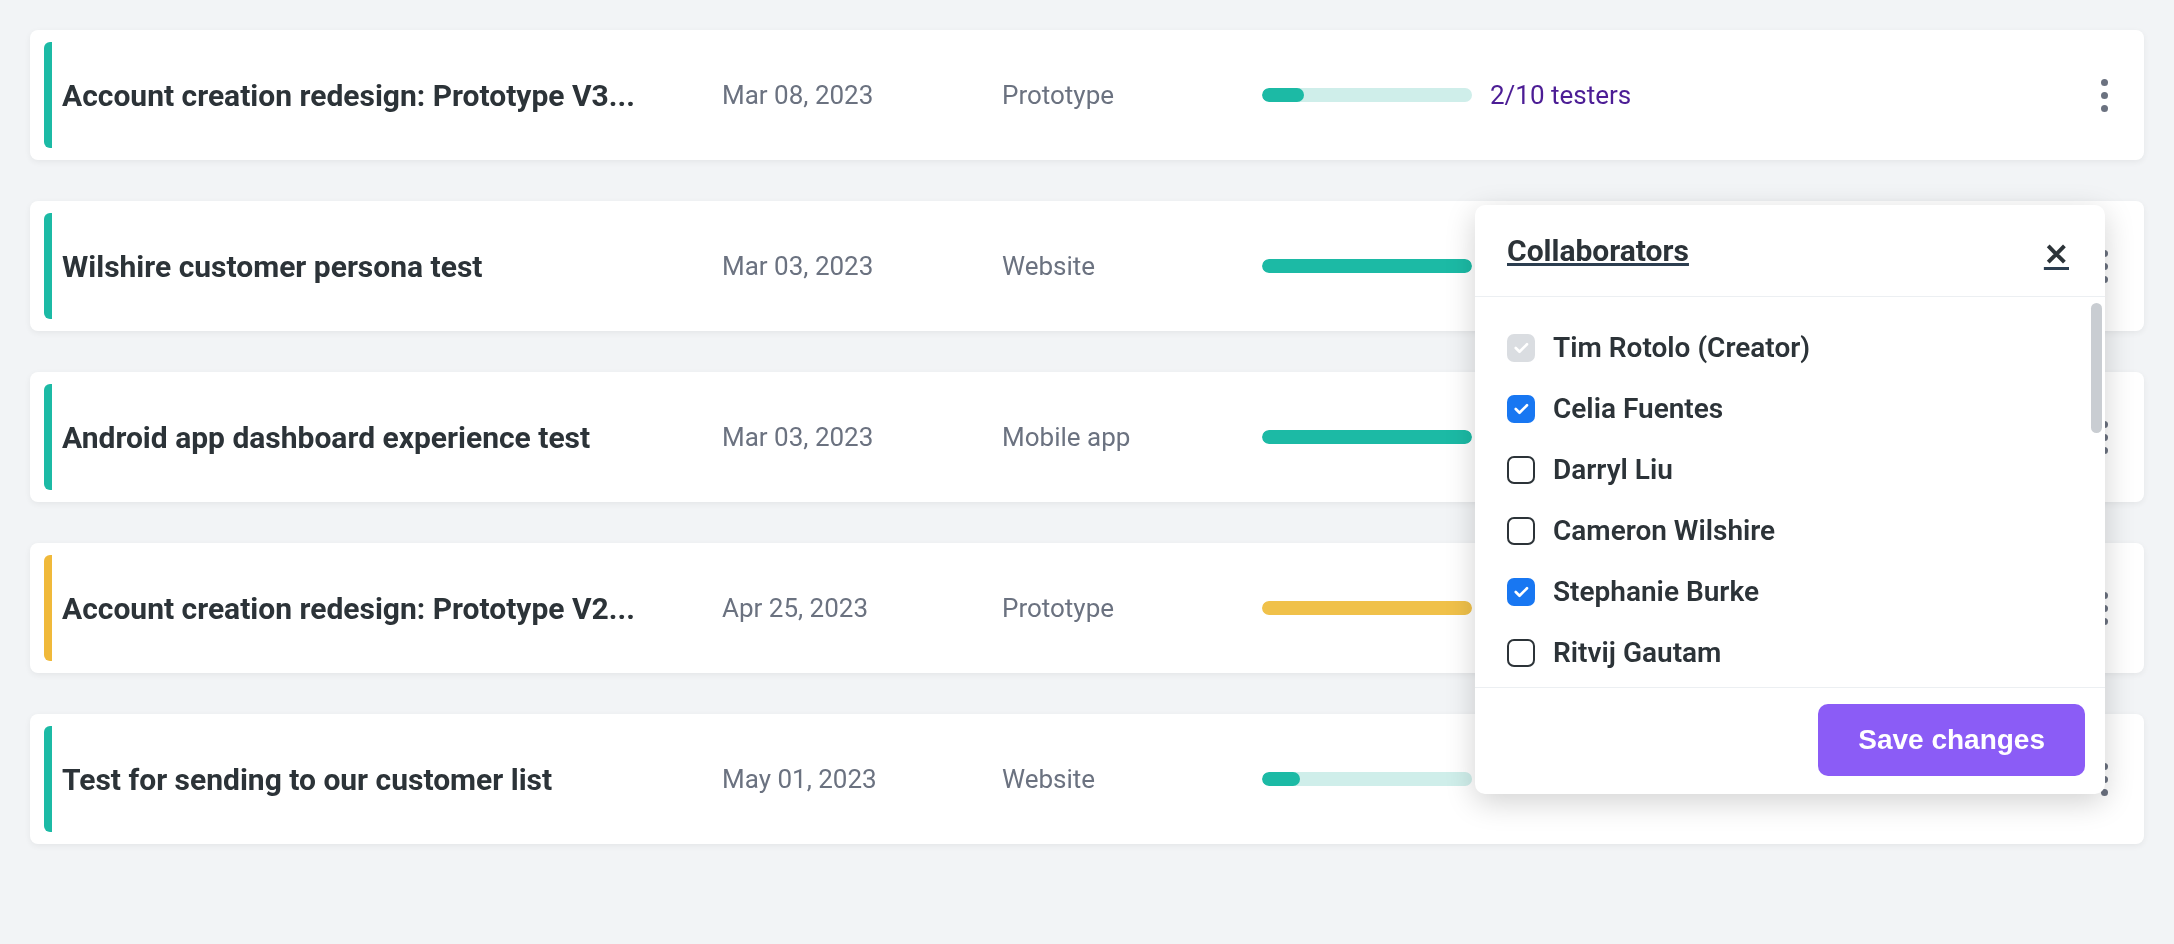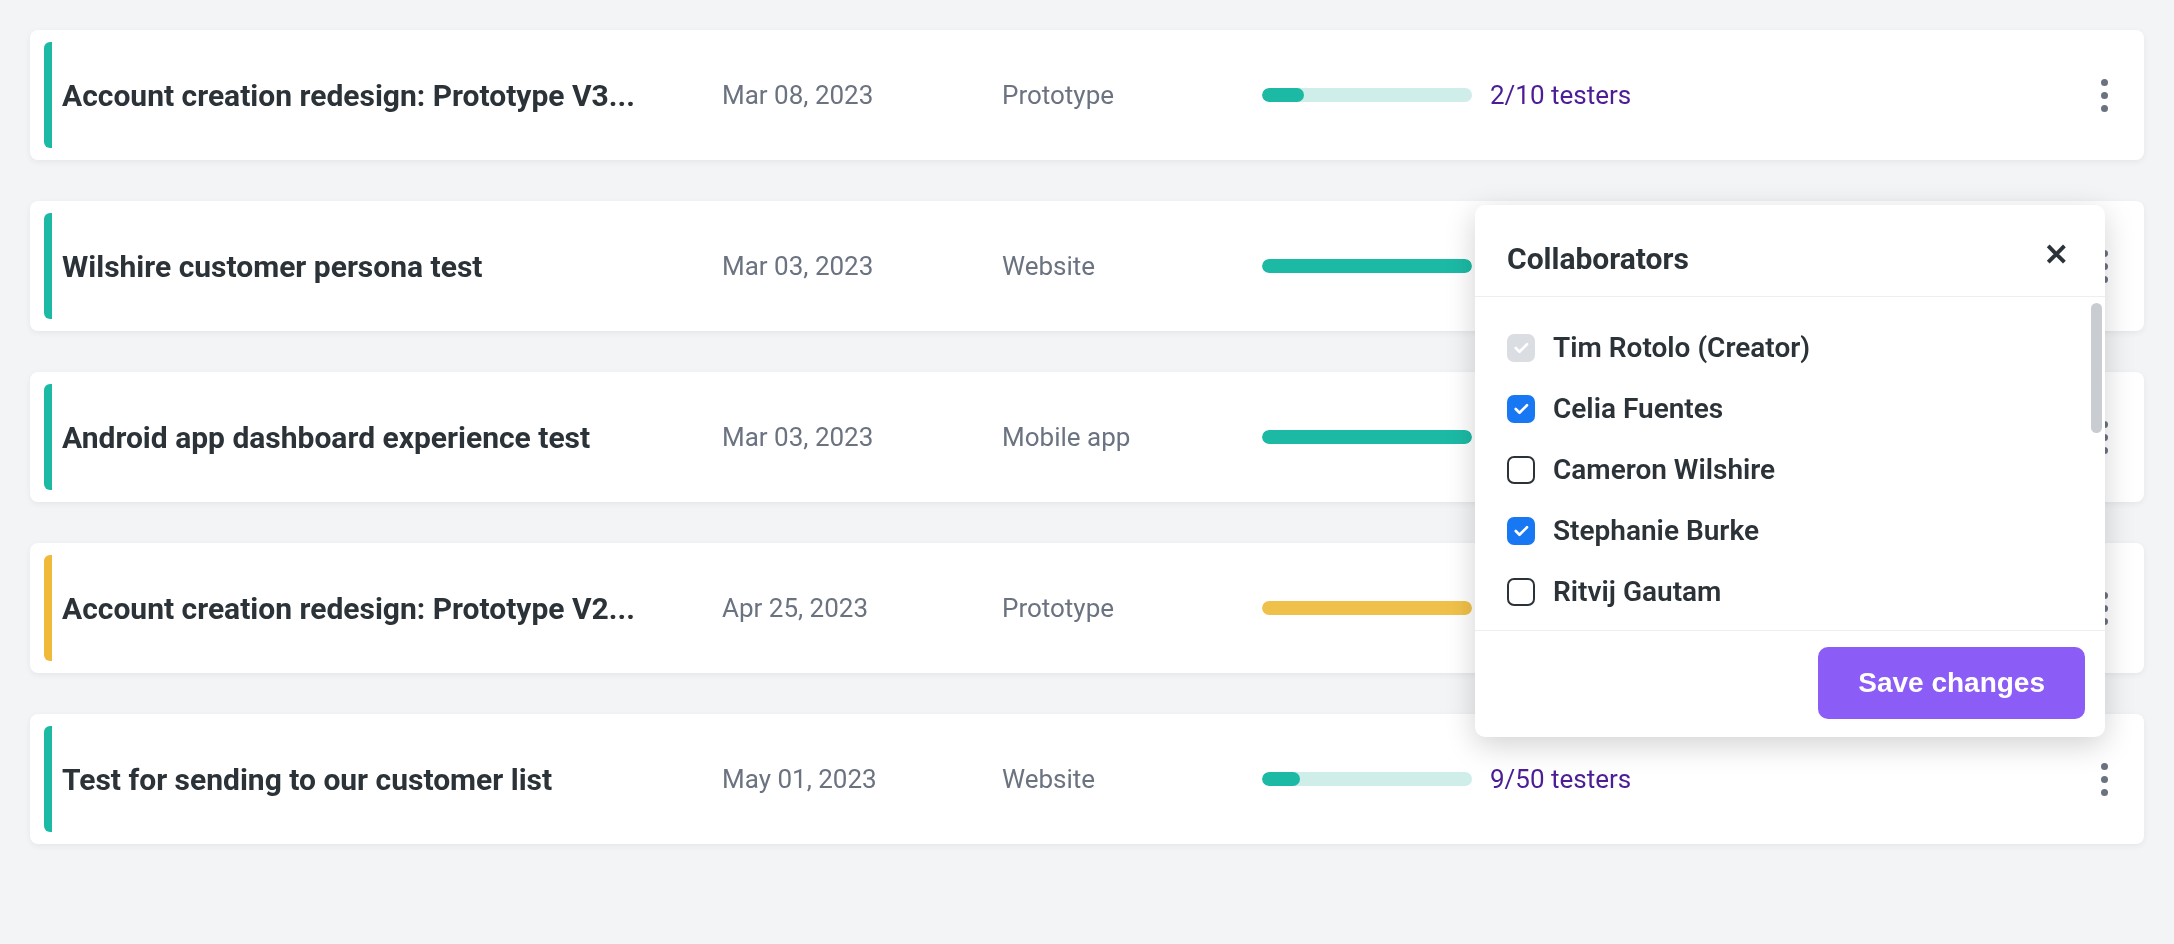--- a/index.html
+++ b/index.html
@@ -55,22 +55,23 @@
       width: 630px;
       background: #fff;
       border-radius: 10px;
       box-shadow: 0 8px 30px rgba(0,0,0,0.18);
       display: flex;
       flex-direction: column;
       z-index: 10;
     }
     .popover-header {
       padding: 28px 32px 20px 32px;
-      display: flex; align-items: flex-end; justify-content: space-between;
+      display: flex; align-items: flex-start; justify-content: space-between;
       border-bottom: 1px solid #eceff2;
+      text-decoration: underline;
     }
     .popover-title { font-size: 30px; font-weight: 700; color: #2c3338; }
     .close-x { font-size: 30px; color: #2c3338; cursor: pointer; font-weight: 700; padding: 4px; }
     .popover-body {
       padding: 20px 39px 8px 28px;
       max-height: 390px;
       overflow: hidden;
       position: relative;
     }
     .scrollbar {
@@ -233,20 +234,24 @@
 
       <div class="collab-row">
         <span class="cb checked">
           <svg viewBox="0 0 24 24" fill="none">
               <path d="M5 12l5 5L20 7" stroke="#fff" stroke-width="3.5" stroke-linecap="round" stroke-linejoin="round"></path>
             </svg>
         </span>
         <span class="collab-name">Celia Fuentes</span>
       </div>
 
+      <div class="collab-row">
+        <span class="cb unchecked"></span>
+        <span class="collab-name">Darryl Liu</span>
+      </div>
 
       <div class="collab-row">
         <span class="cb unchecked"></span>
         <span class="collab-name">Cameron Wilshire</span>
       </div>
 
       <div class="collab-row">
         <span class="cb checked">
           <svg viewBox="0 0 24 24" fill="none">
               <path d="M5 12l5 5L20 7" stroke="#fff" stroke-width="3.5" stroke-linecap="round" stroke-linejoin="round"></path>

